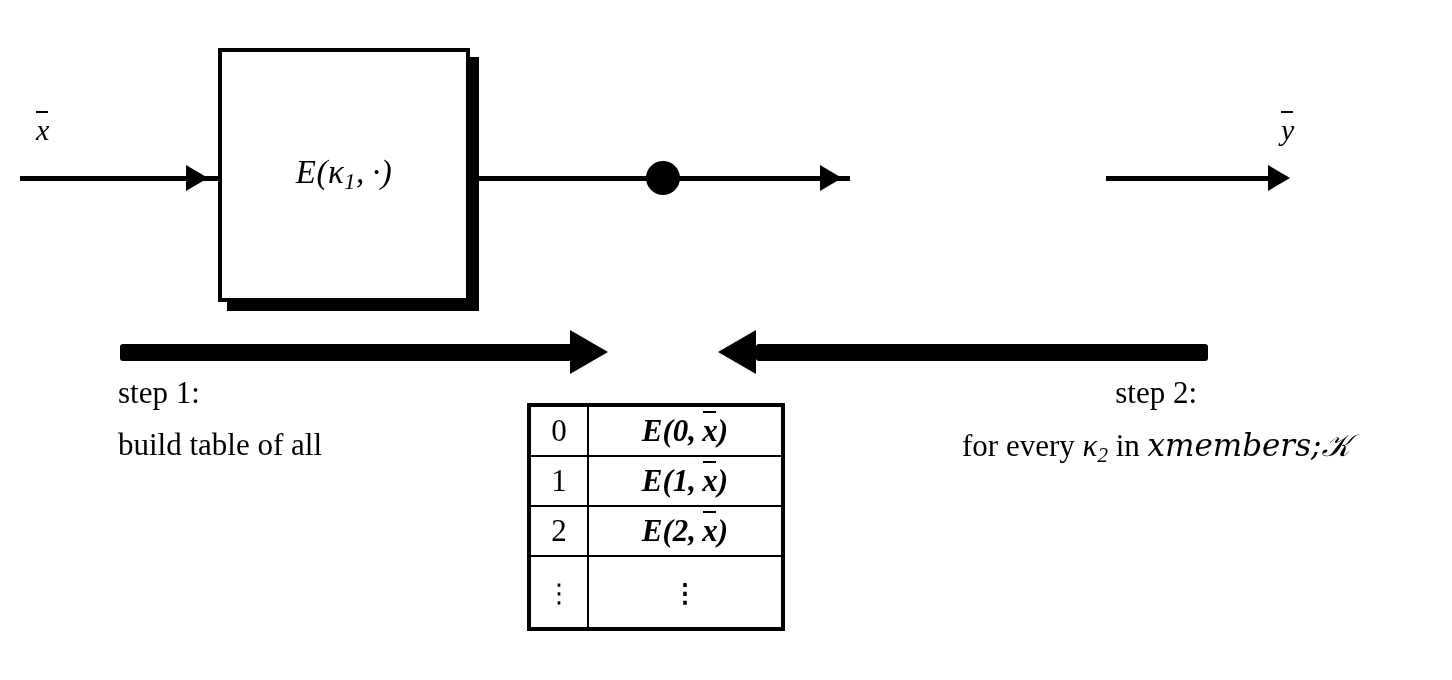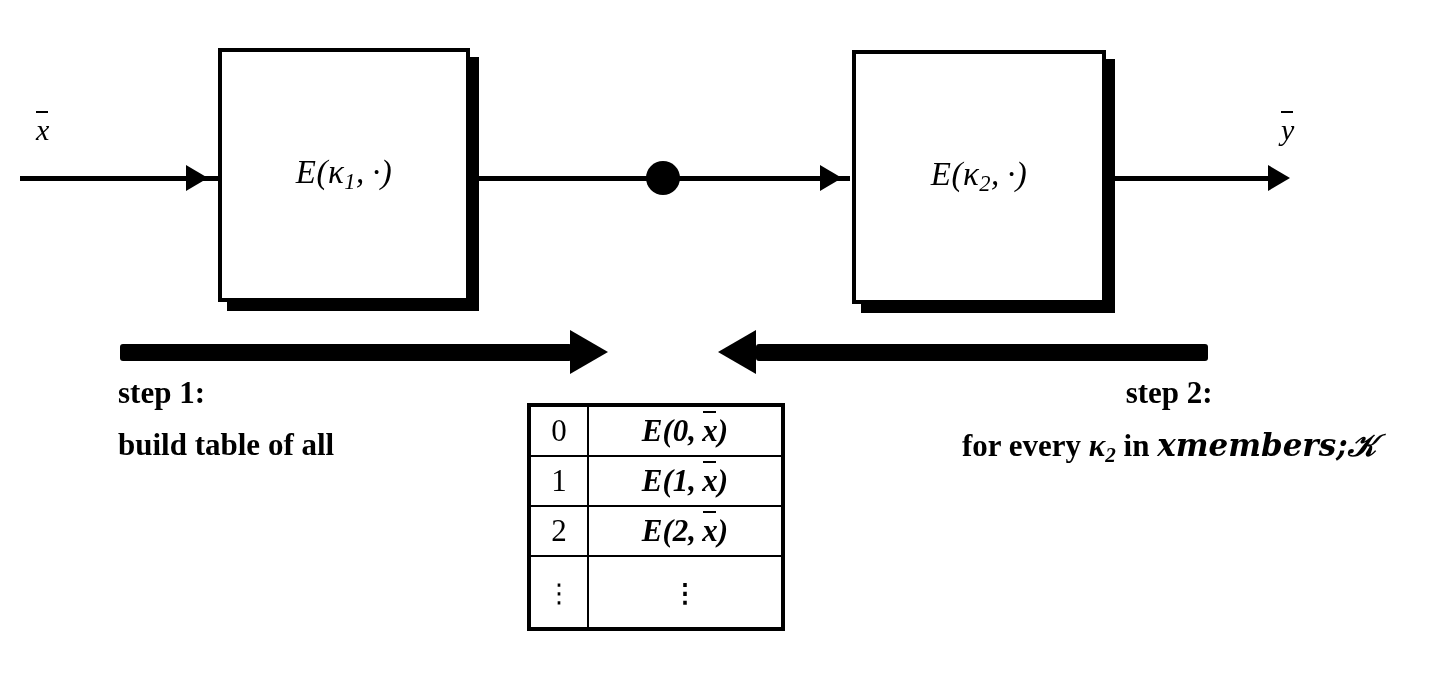--- a/index.html
+++ b/index.html
@@ -89,21 +89,20 @@
     border-bottom: 22px solid transparent;
     border-right: 38px solid #000000;
   }
 
   
   .step-text {
     position: absolute;
     font-size: 31px;
     line-height: 52px;
     white-space: nowrap;
-    font-weight: bold;
   }
   .step-text .math { font-style: italic; }
 
   
   .lookup-table {
     position: absolute;
     border-collapse: collapse;
     border: 4px solid #000000;
     background: #ffffff;
   }
@@ -158,25 +157,20 @@
   <div class="cipher-box" style="left:218px; top:48px; width:252px; height:254px;">
     <span class="cipher-label">
       <span class="upr" style="font-style:italic;">E</span>(<span class="kappa">κ</span><span class="sub ital">1</span>, ·)
     </span>
   </div>
 
   <div class="wire" style="left:470px; top:176px; width:380px;"></div>
   <div class="junction-dot" style="left:646px; top:161px;"></div>
   <div class="arrowhead-right" style="left:820px; top:165px;"></div>
 
-  <div class="cipher-box" style="left:852px; top:50px; width:254px; height:254px;">
-    <span class="cipher-label">
-      <span class="upr" style="font-style:italic;">E</span>(<span class="kappa">κ</span><span class="sub ital">2</span>, ·)
-    </span>
-  </div>
 
   <div class="wire" style="left:1106px; top:176px; width:170px;"></div>
   <div class="arrowhead-right" style="left:1268px; top:165px;"></div>
   <div class="signal-label" style="left:1281px; top:113px;">
     <span class="ovb">y</span>
   </div>
 
   <div class="step-arrow-shaft" style="left:120px; top:344px; width:452px;"></div>
   <div class="step-head-right" style="left:570px; top:330px;"></div>
 

